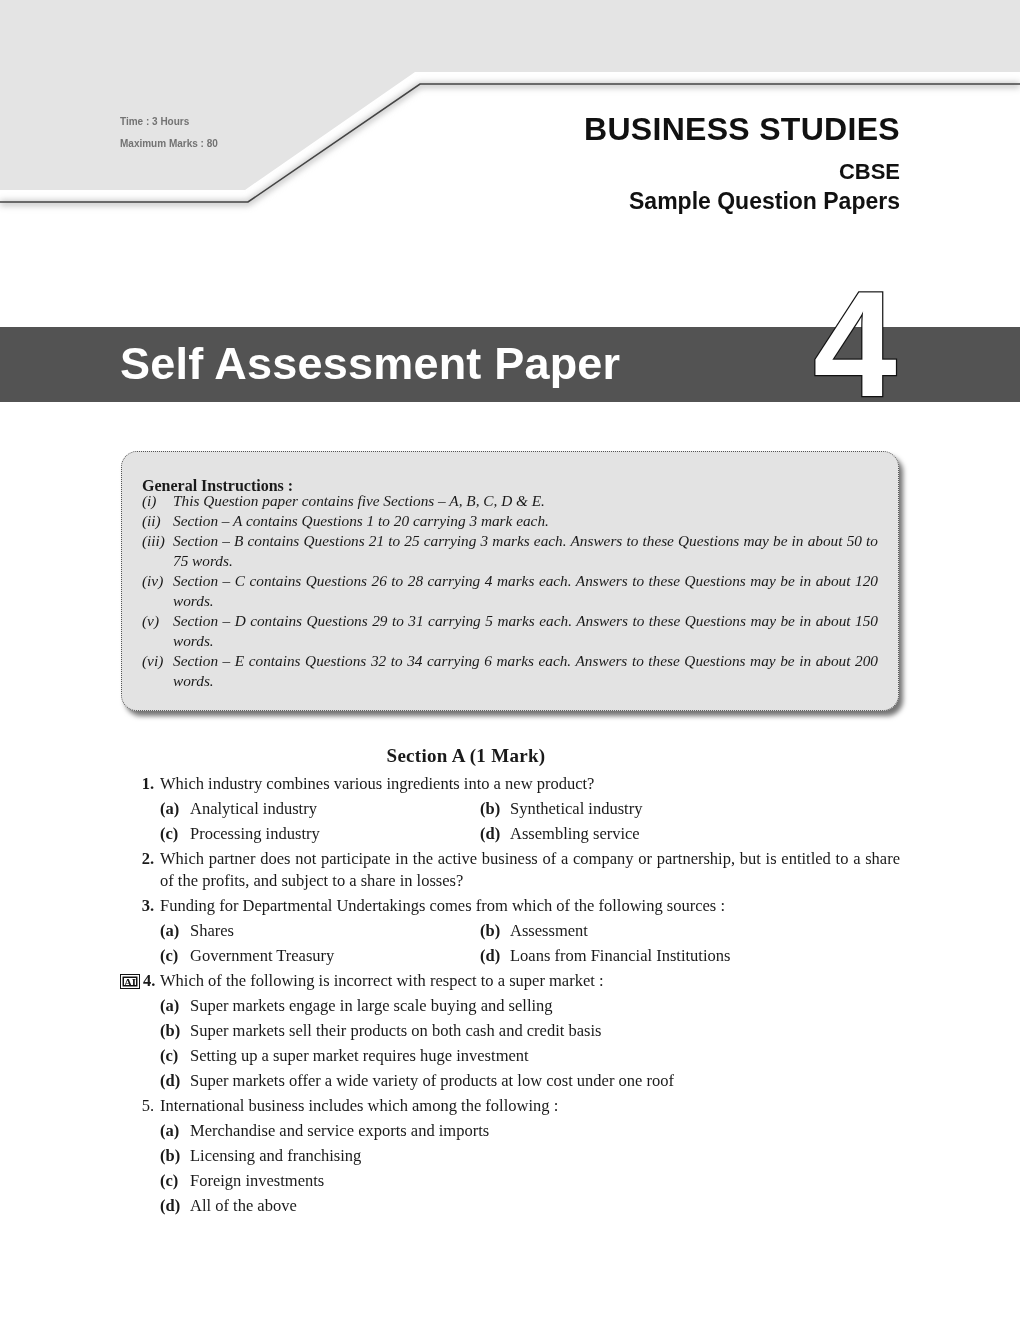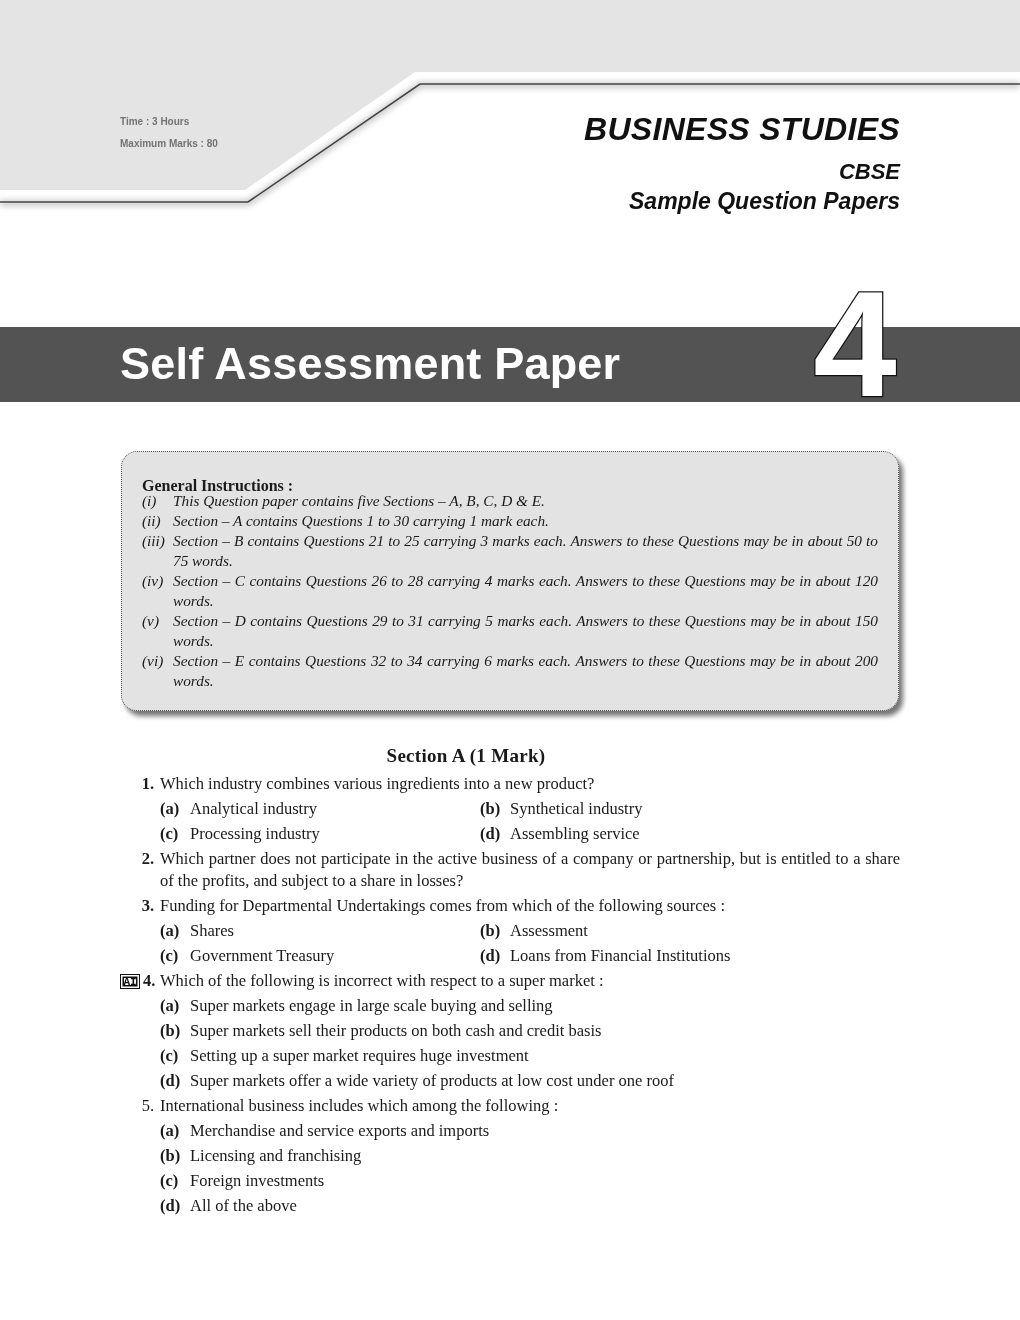--- a/index.html
+++ b/index.html
@@ -4,21 +4,21 @@
 <style>
   html, body { margin: 0; padding: 0; }
   body {
     width: 1020px; height: 1320px; position: relative; overflow: hidden;
     background: #ffffff; color: #1a1a1a;
     font-family: "Liberation Serif", serif;
   }
   
   .header-bg { position: absolute; left: 0; top: 0; width: 1020px; height: 230px; }
   .meta { position: absolute; left: 120px; top: 111px; font-family: "Liberation Sans", sans-serif; font-weight: bold; font-size: 10px; line-height: 22px; color: #737373; }
-  .titles { position: absolute; right: 120px; top: 108px; text-align: right; font-family: "Liberation Sans", sans-serif; font-weight: bold; color: #111; font-style: italic; }
+  .titles { position: absolute; right: 120px; top: 108px; text-align: right; font-family: "Liberation Sans", sans-serif; font-weight: bold; color: #111; }
   .titles .t1 { font-size: 32px; letter-spacing: 0.3px; line-height: 42px; }
   .titles .t2 { font-size: 22px; line-height: 28px; margin-top: 8px; }
   .titles .t3 { font-size: 23px; line-height: 30px; }
 
   
   .banner { position: absolute; left: 0; top: 327px; width: 1020px; height: 75px; background: #535353; }
   .banner-title { position: absolute; left: 120px; top: 336px; font-family: "Liberation Sans", sans-serif; font-weight: bold; font-size: 45px; color: #ffffff; letter-spacing: 0.2px; line-height: 56px; }
   .paper-number { position: absolute; left: 790px; top: 268px; width: 130px; height: 140px; }
 
   
@@ -38,21 +38,21 @@
   .section-title { position: absolute; left: 0; width: 932px; top: 745px; text-align: center; font-weight: bold; font-size: 19px; letter-spacing: 0.3px; }
   .q-area { position: absolute; left: 120px; top: 773px; width: 780px; font-size: 16.5px; }
   .q { display: flex; line-height: 22px; margin-bottom: 3px; }
   .q .qn { width: 40px; flex: none; text-align: right; padding-right: 0; font-weight: bold; box-sizing: border-box; padding-right: 6px; }
   .q .qt { flex: 1; }
   .opts { margin-left: 40px; }
   .opt-row { display: flex; line-height: 22px; margin-bottom: 3px; }
   .opt { display: flex; }
   .opt.half { width: 320px; }
   .opt .ol { width: 30px; flex: none; font-weight: bold; }
-  .ai-badge { display: inline-block; width: 20px; height: 15px; border: 1.5px solid #111; background: #fff; font-family: Liberation Mono, monospace; font-weight: bold; font-size: 11px; line-height: 14px; text-align: center; box-sizing: border-box; vertical-align: middle; margin-right: 3px; box-shadow: inset 0 0 0 1.5px #fff, inset 0 0 0 3px #111; color: #111; }
+  .ai-badge { display: inline-block; width: 20px; height: 15px; border: 1.5px solid #111; background: #fff; font-family: Liberation Serif, serif; font-weight: bold; font-size: 11px; line-height: 14px; text-align: center; box-sizing: border-box; vertical-align: middle; margin-right: 3px; box-shadow: inset 0 0 0 1.5px #fff, inset 0 0 0 3px #111; color: #111; }
   .q4 .qn { width: 40px; text-align: left; padding-right: 0; display: flex; align-items: center; white-space: nowrap; }
 </style>
 </head>
 <body>
 
 <svg class="header-bg" width="1020" height="230" viewBox="0 0 1020 230">
   <defs>
     <filter id="sh" x="-5%" y="-20%" width="110%" height="160%">
       <feGaussianBlur stdDeviation="3"></feGaussianBlur>
     </filter>
@@ -81,21 +81,21 @@
 
 <div class="instr-box"></div>
 <div class="instr-head">General Instructions :</div>
 <div class="instr-list">
   <div class="instr-item">
     <span class="num">(i)</span>
     <span class="txt">This Question paper contains five Sections – A, B, C, D &amp; E.</span>
   </div>
   <div class="instr-item">
     <span class="num">(ii)</span>
-    <span class="txt">Section – A contains Questions 1 to 30 carrying 1 mark each.</span>
+    <span class="txt">Section – A contains Questions 1 to 20 carrying 3 mark each.</span>
   </div>
   <div class="instr-item">
     <span class="num">(iii)</span>
     <span class="txt">Section – B contains Questions 21 to 25 carrying 3 marks each. Answers to these Questions may be in about 50 to 75 words.</span>
   </div>
   <div class="instr-item">
     <span class="num">(iv)</span>
     <span class="txt">Section – C contains Questions 26 to 28 carrying 4 marks each. Answers to these Questions may be in about 120 words.</span>
   </div>
   <div class="instr-item">

